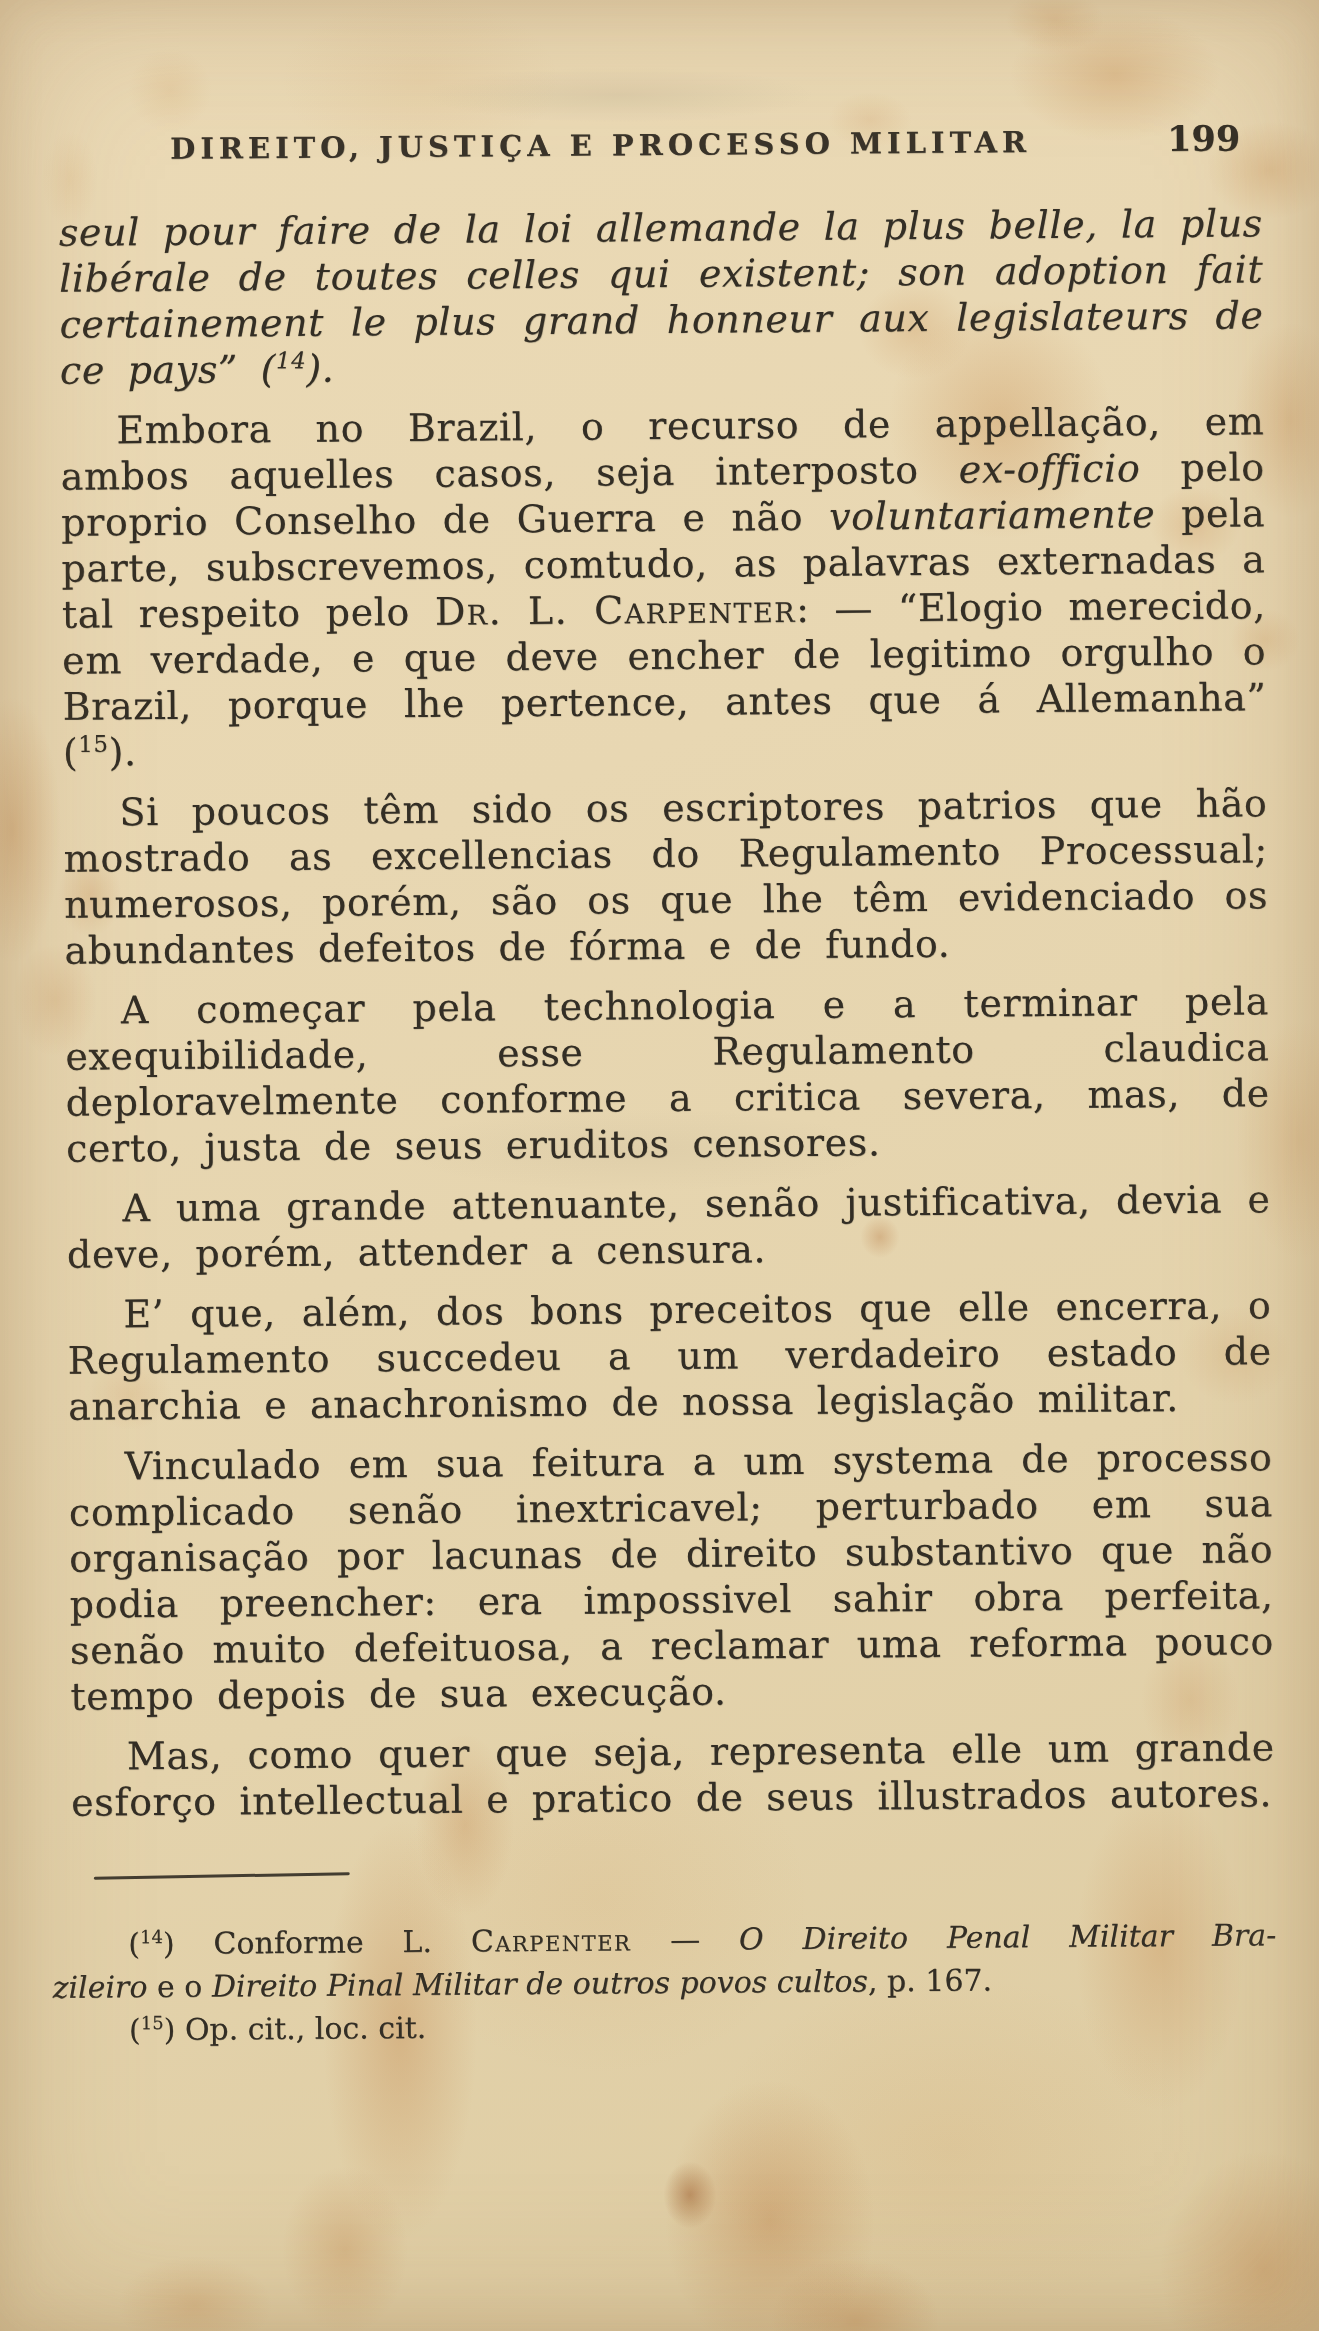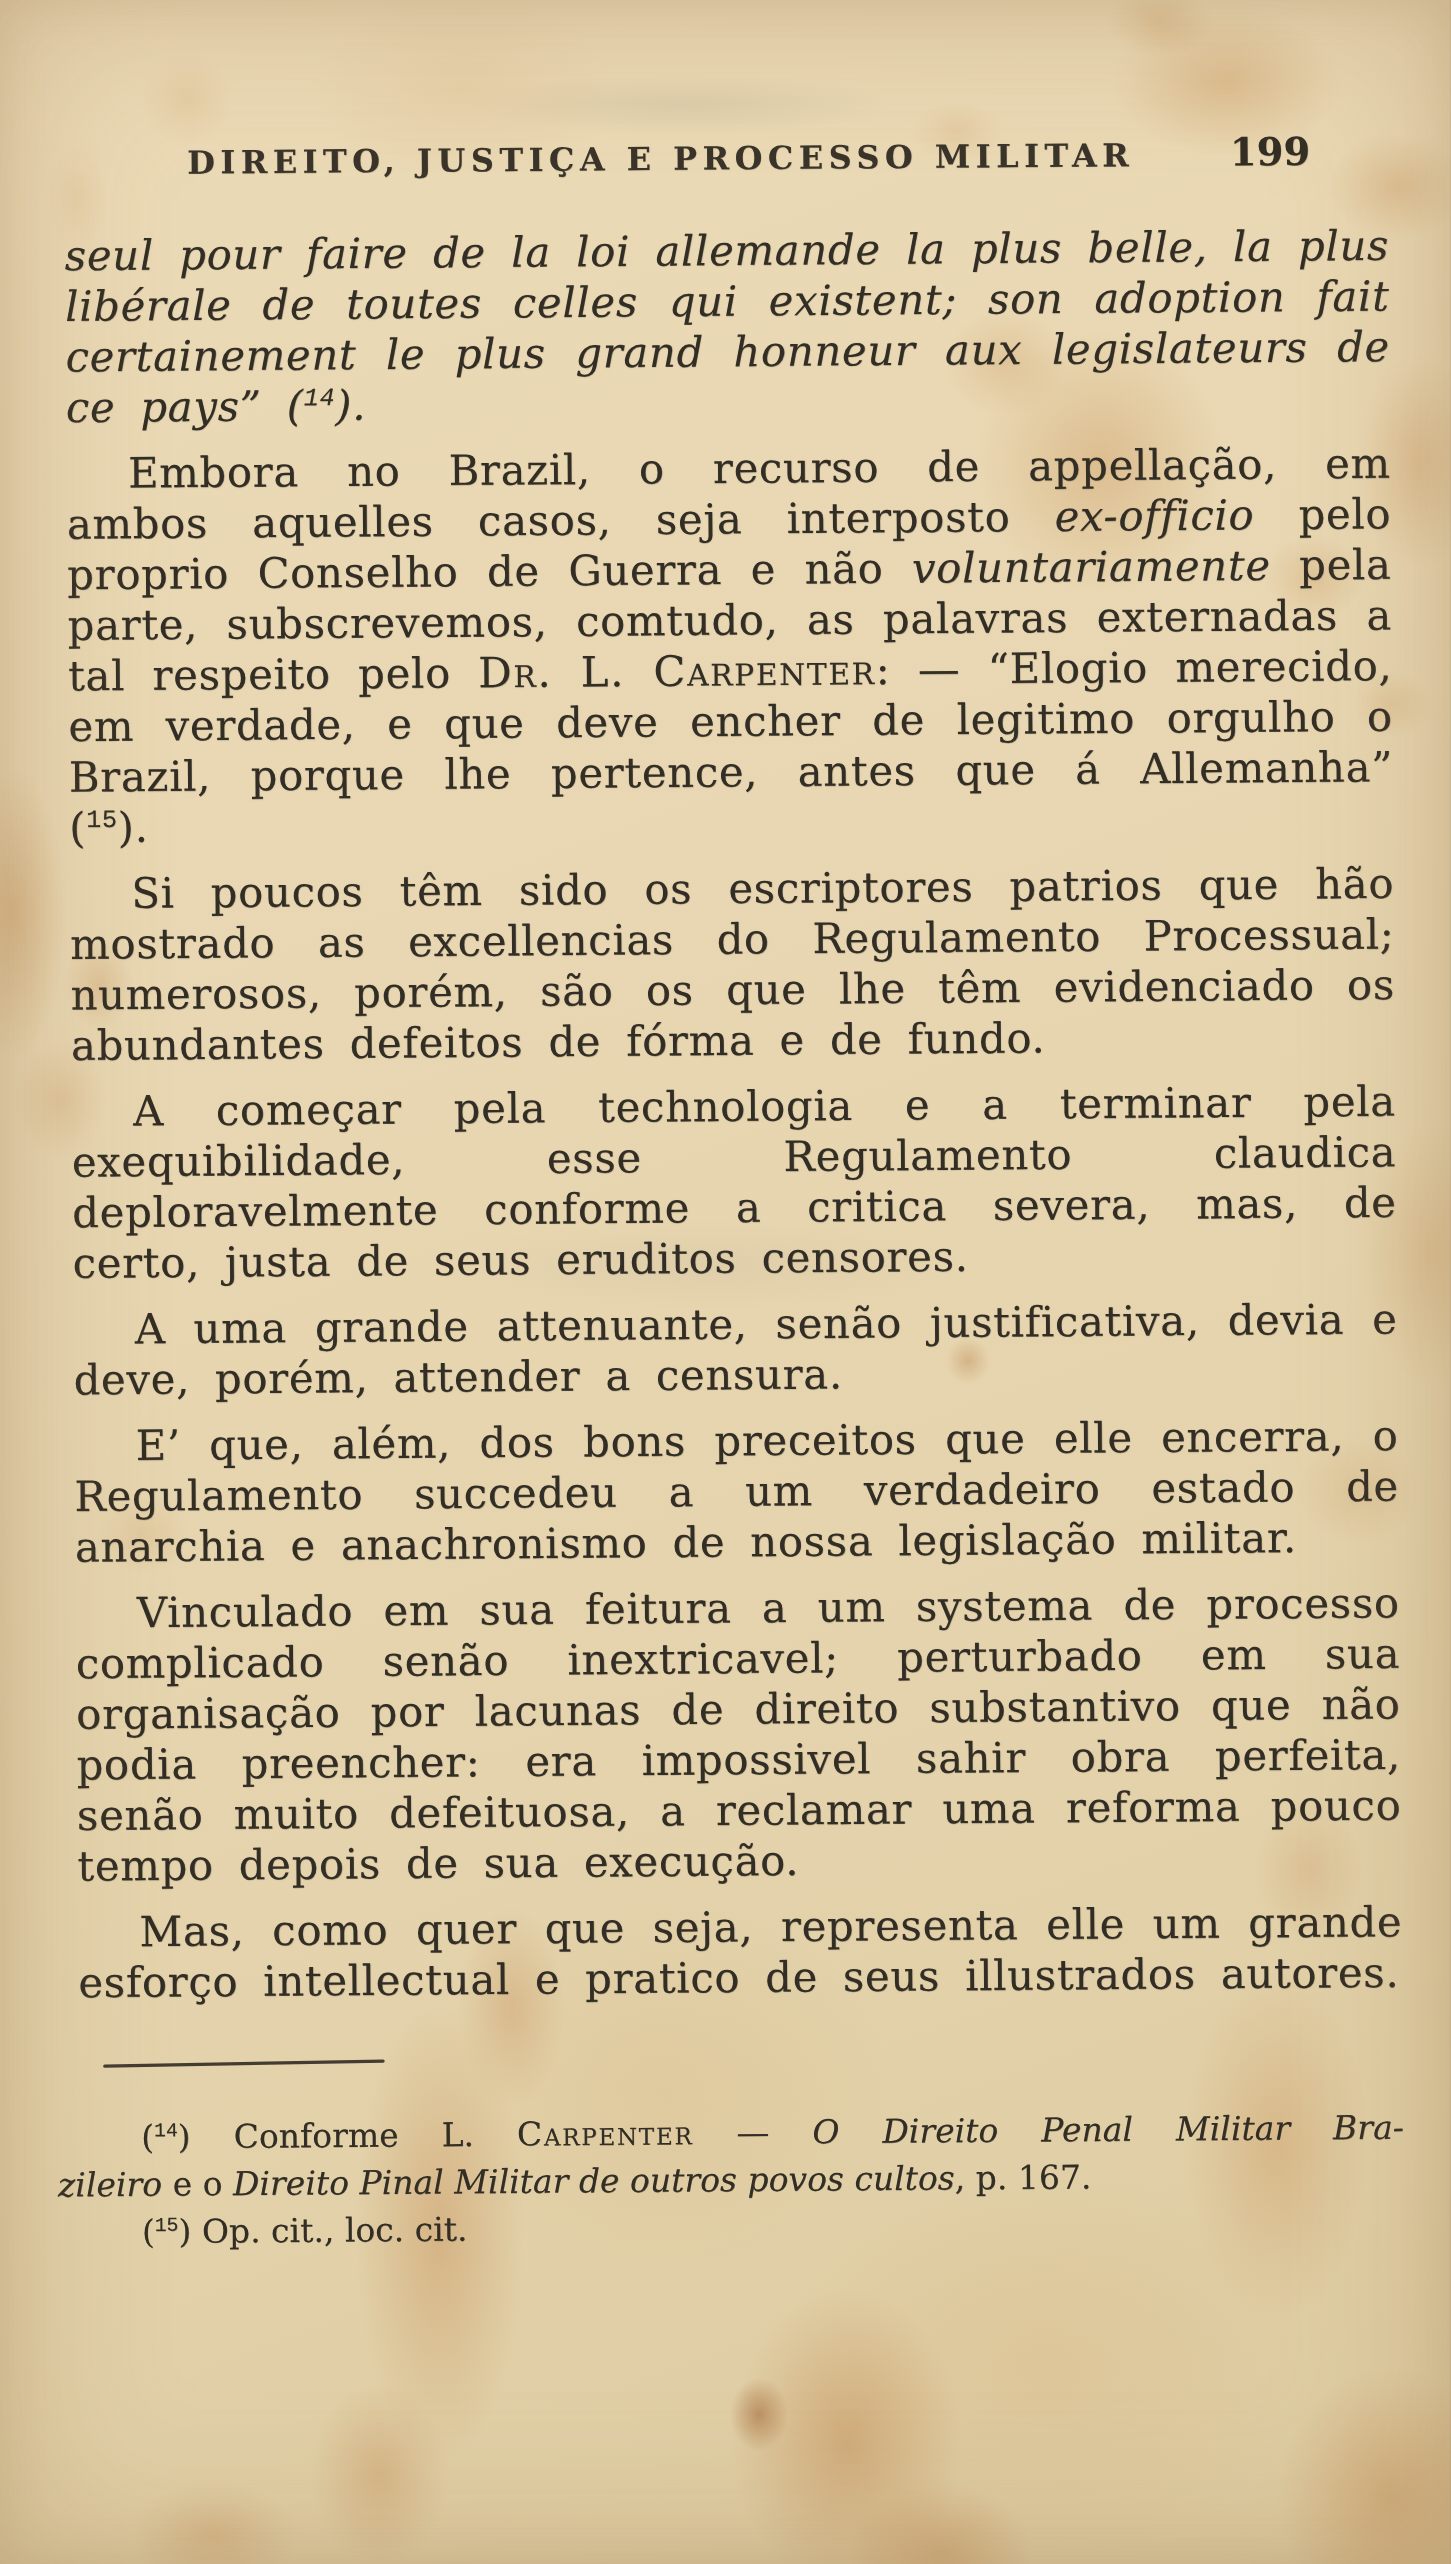--- a/index.html
+++ b/index.html
@@ -64,34 +64,34 @@
     transform:rotate(-0.45deg); transform-origin:50% 0;
   }
 
   .header { display:flex; align-items:baseline; margin-bottom:42px; }
   .title  {
     margin-left:112px; font-size:29px; font-weight:700;
     letter-spacing:5px; color:#3a342a; white-space:nowrap;
     text-shadow:0.3px 0.4px 0.7px rgba(55,48,38,.45);
   }
   .pagenum {
-    margin-left:auto; margin-right:71px; font-size:35px; font-weight:700;
+    margin-left:auto; margin-right:22px; font-size:35px; font-weight:700;
     text-shadow:0.3px 0.4px 0.7px rgba(55,48,38,.45);
   }
 
   .bodytext p {
     margin:0 0 14px; font-size:38px; line-height:46px;
     text-align:justify; word-spacing:10px; letter-spacing:0.6px;
     text-shadow:0.3px 0.4px 0.7px rgba(50,45,35,.5);
   }
   .p-indent { text-indent:56px; }
   .p-italic { font-style:italic; }
   .it { font-style:italic; }
   .sc { font-variant:small-caps; letter-spacing:1.5px; }
-  sup { font-size:0.6em; vertical-align:super; line-height:0;font-family:Liberation Mono, monospace; }
+  sup { font-size:0.6em; vertical-align:super; line-height:0; }
 
   .separator {
     margin:50px 0 0 22px; width:256px; height:3px;
     background:#433d31; border-radius:2px; transform:rotate(-0.6deg);
   }
 
   .footnotes { margin-top:44px; font-size:30px; line-height:43px;
     text-shadow:0.3px 0.4px 0.6px rgba(50,45,35,.5); }
   .fn-line-first { text-indent:56px; text-align:justify; text-align-last:justify; }
   .fn-line-cont  { margin-left:-20px; }

